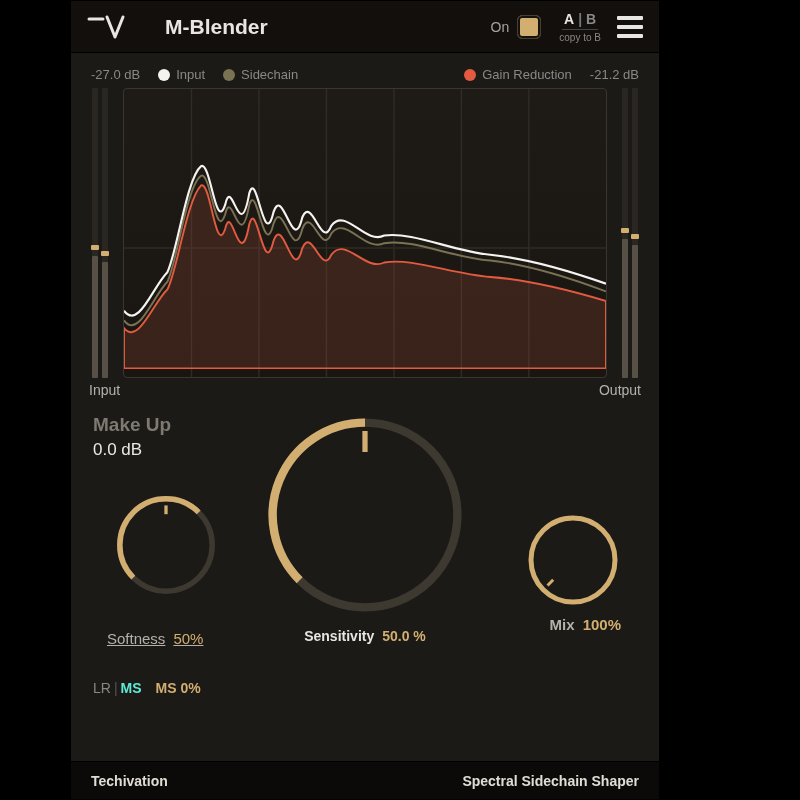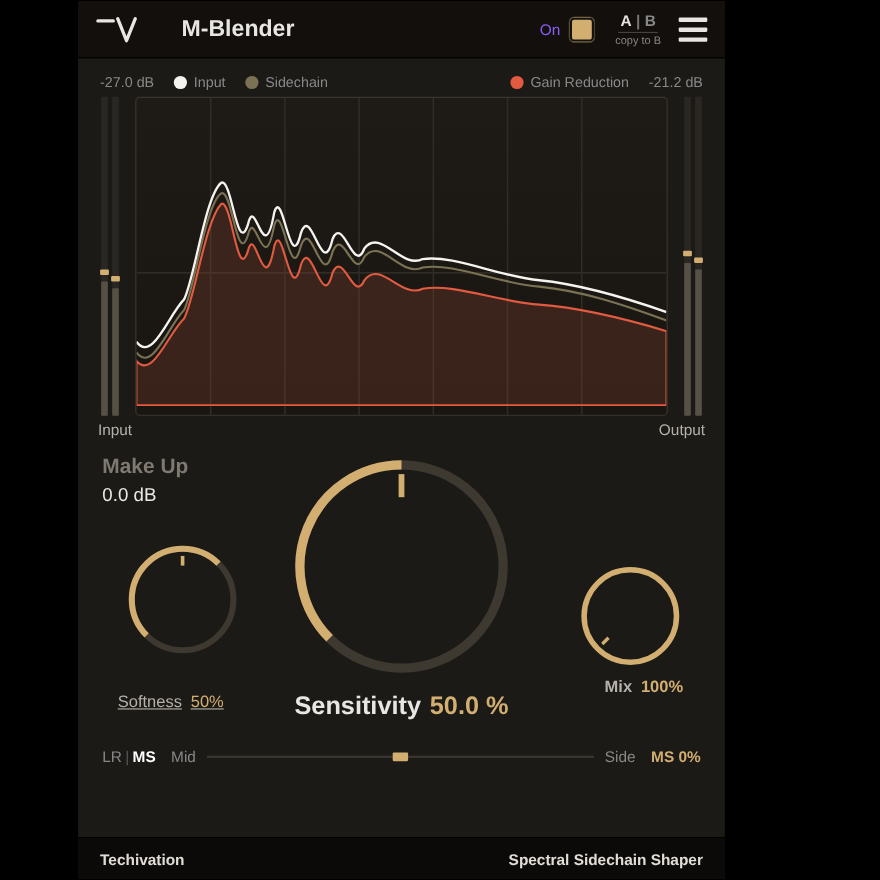--- a/index.html
+++ b/index.html
@@ -31,21 +31,21 @@
     border-bottom: 1px solid #000;
   }
   .logo {
     display: flex;
     align-items: center;
     gap: 14px;
   }
   .logo-mark { width: 44px; height: 28px; }
   .app-title { color: #e8e6e3; font-size: 21px; font-weight: 600; margin-left: 20px; }
   .header-spacer { flex: 1; }
-  .on-label { color: #8b5cf6; font-size: 14px; margin-right: 8px; text-align: right; }
+  .on-label { color: #a3a3a3; font-size: 14px; margin-right: 8px; text-align: right; }
   .power-btn {
     width: 24px; height: 24px; border-radius: 5px;
     background: #d2ae70; border: 1px solid #4a3f2f;
     display: inline-block; margin-right: 18px;
     box-shadow: inset 0 0 0 2px #151310;
   }
   .ab-group { display: flex; flex-direction: column; align-items: center; margin-right: 16px; }
   .ab-top {
     font-size: 14px; color: #e8e6e3; font-weight: 600;
     border-bottom: 1px solid #444; padding: 0 2px 2px 2px;
@@ -137,32 +137,32 @@
   .knob.softness { left: 40px; top: 80px; width: 110px; height: 110px; }
   .knob.sensitivity { left: 50%; transform: translateX(-50%); top: 0px; width: 210px; height: 210px; }
   .knob.mix { right: 36px; top: 100px; width: 100px; height: 100px; }
 
   .knob-lbl {
     position: absolute; font-size: 15px; color: #b5b1aa;
     display: flex; gap: 8px; align-items: baseline;
   }
   .knob-lbl .val { color: #d2ae70; }
   .lbl-softness { left: 36px; top: 220px; text-decoration: underline; }
-  .lbl-sensitivity { left: 50%; transform: translateX(-50%); top: 218px; font-size: 23px; font-weight: 600; }
+  .lbl-sensitivity { left: 50%; transform: translateX(-50%); top: 218px; font-size: 14px; font-weight: 600; }
   .lbl-sensitivity .name { color: #e8e6e3; }
   .lbl-mix { right: 38px; top: 206px; font-weight: bold; }
 
   
   .bottom-row {
     display: flex; align-items: center; padding: 10px 22px 0 22px;
     font-size: 14px; color: #888; gap: 14px;
   }
   .lrms .lr { color: #888; }
   .lrms .sep { color: #555; margin: 0 3px; }
-  .lrms .ms { color: #ffffff; font-weight: 600; }
+  .lrms .ms { color: #5eead4; font-weight: 600; }
   .ms-slider {
     flex: 1; display: flex; align-items: center; gap: 10px; position: relative;
   }
   .ms-slider .track { flex: 1; height: 2px; background: #3a362f; position: relative; }
   .ms-slider .handle {
     position: absolute; left: 50%; top: 50%; transform: translate(-50%, -50%);
     width: 14px; height: 8px; background: #d2ae70; border-radius: 1px;
   }
   .ms-slider .mid, .ms-slider .side { color: #888; }
   .ms-value { color: #d2ae70; font-weight: 600; }
@@ -304,27 +304,20 @@
     <div class="knob-lbl lbl-mix">
       <span class="name">Mix</span>
       <span class="val">100%</span>
     </div>
   </div>
 
   <div class="bottom-row">
     <div class="lrms">
       <span class="lr">LR</span><span class="sep">|</span><span class="ms">MS</span>
     </div>
-    <div class="ms-slider">
-      <span class="mid">Mid</span>
-      <div class="track">
-        <div class="handle"></div>
-      </div>
-      <span class="side">Side</span>
-    </div>
     <span class="ms-value">MS 0%</span>
   </div>
 
   <div class="footer">
     <span>Techivation</span>
     <span>Spectral Sidechain Shaper</span>
   </div>
 
 </div>
 

